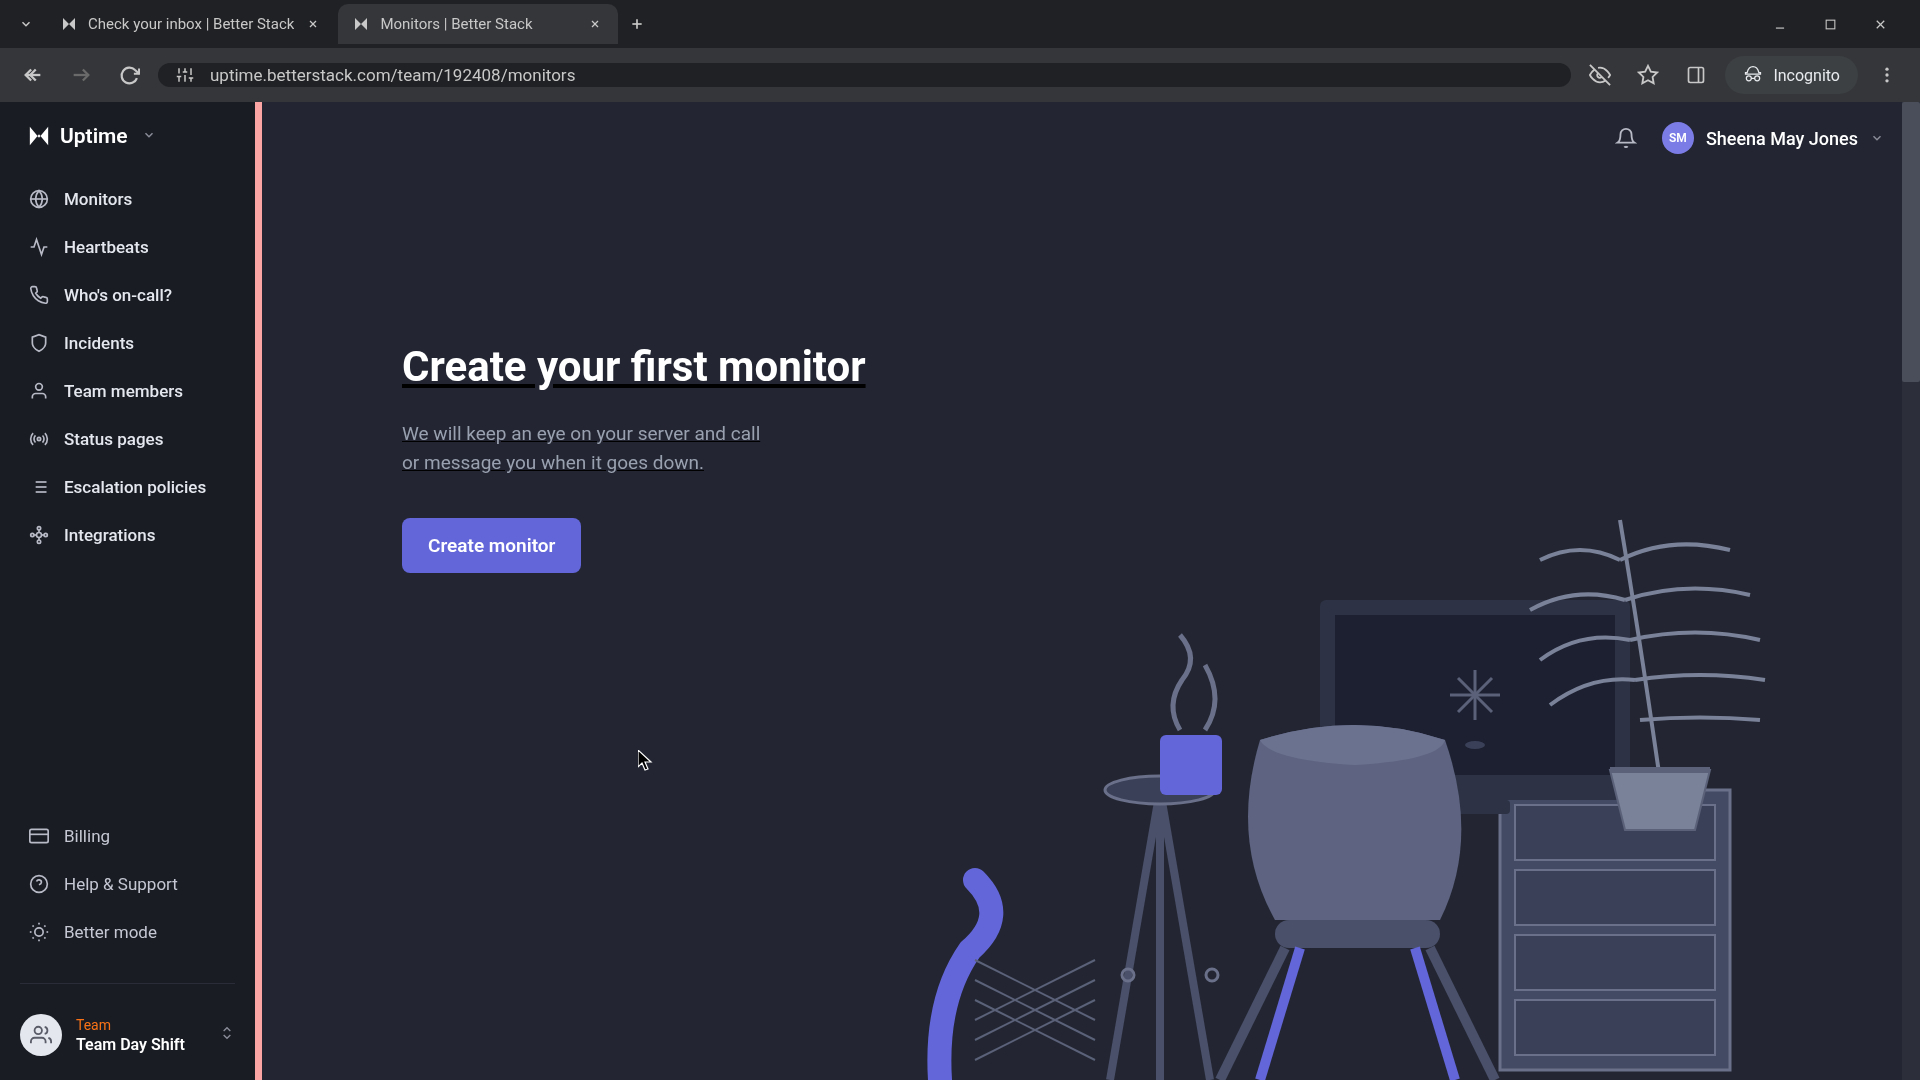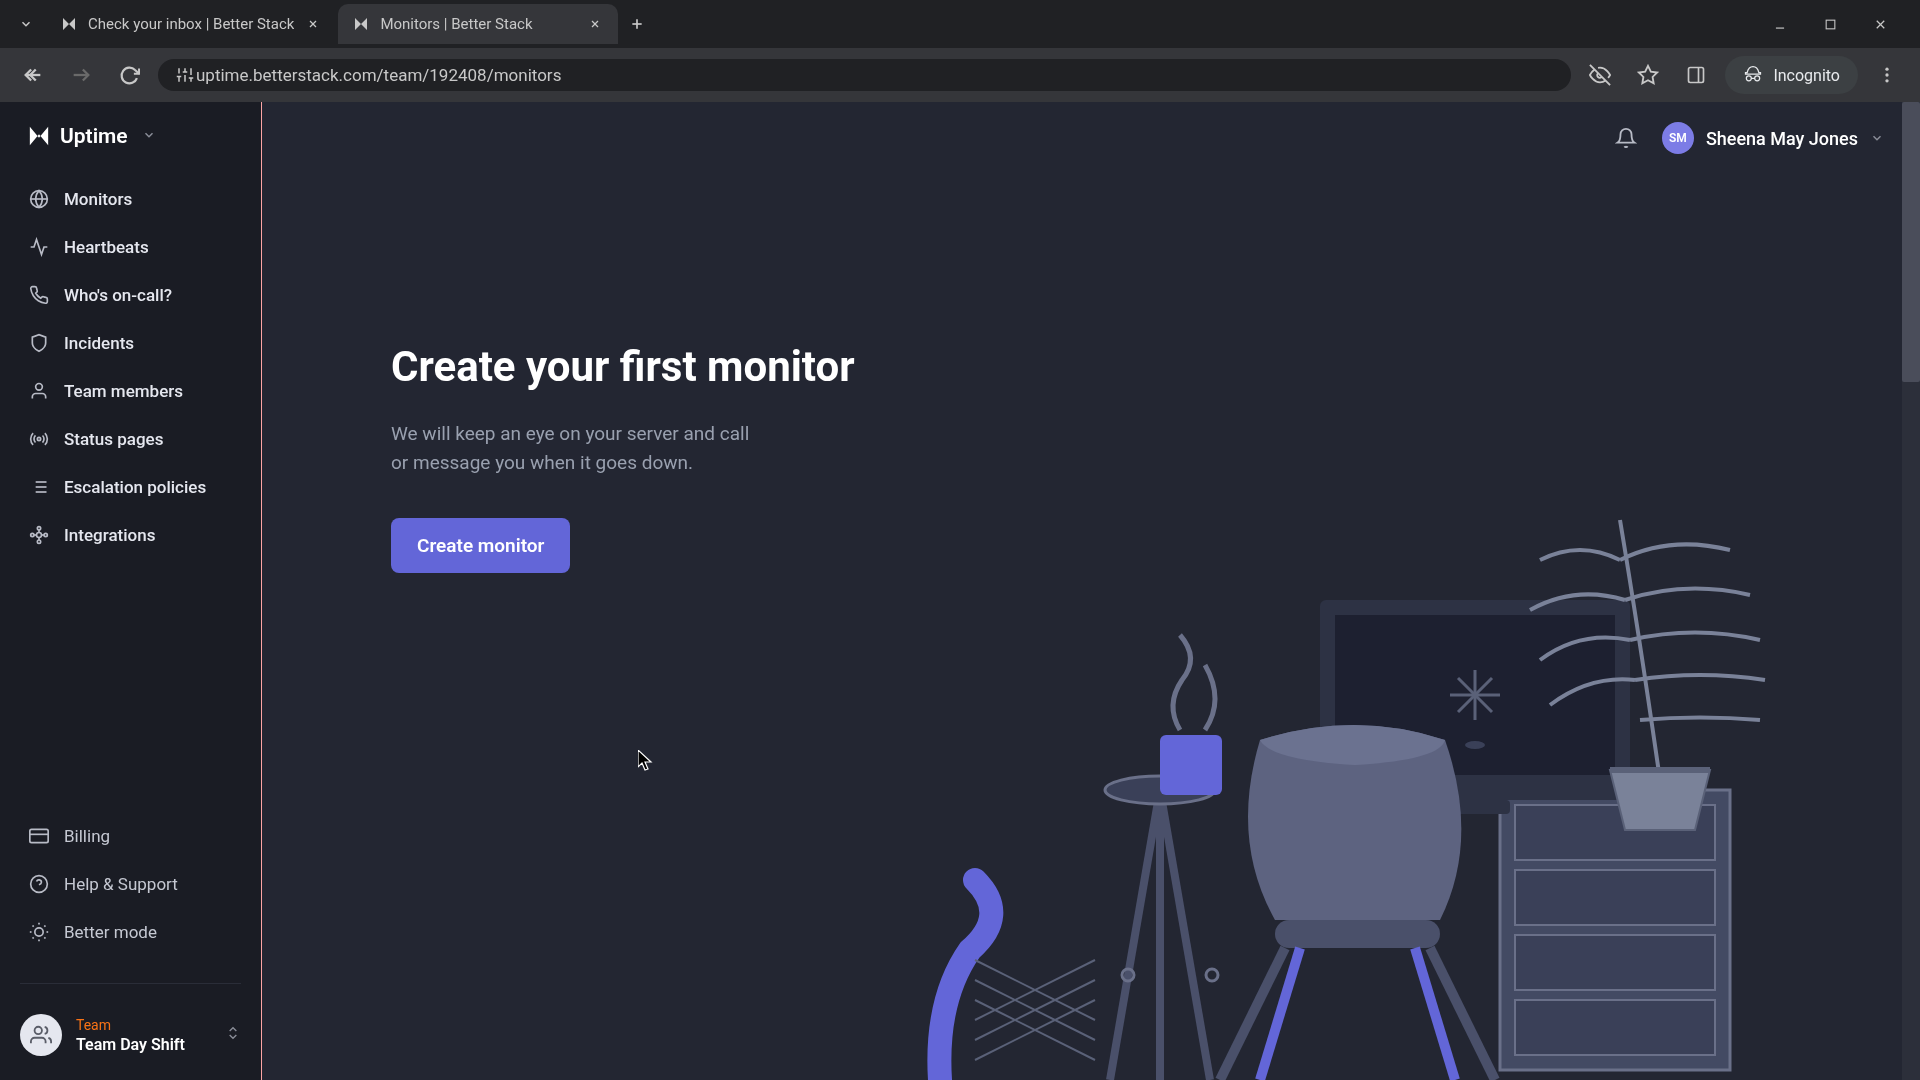--- a/index.html
+++ b/index.html
@@ -15,30 +15,30 @@
 .tab .favicon { width: 18px; height: 18px; display: flex; align-items: center; justify-content: center; }
 .tab .title { flex: 1; white-space: nowrap; overflow: hidden; text-overflow: ellipsis; }
 .tab .close { width: 18px; height: 18px; display: flex; align-items: center; justify-content: center; }
 .new-tab { width: 34px; height: 34px; display: flex; align-items: center; justify-content: center; color: #c8c8c8; cursor: pointer; }
 .window-controls { margin-left: auto; display: flex; gap: 22px; padding-right: 18px; }
 .window-controls span { width: 28px; height: 28px; display: flex; align-items: center; justify-content: center; color: #c8c8c8; cursor: pointer; }
 
 .address-bar { height: 54px; background: #35363a; display: flex; align-items: center; padding: 0 14px; gap: 10px; }
 .nav-btn { width: 38px; height: 38px; display: flex; align-items: center; justify-content: center; color: #c8c8c8; cursor: pointer; border-radius: 50%; }
 .nav-btn.disabled { color: #6a6a6a; }
-.url-box { flex: 1; height: 32px; background: #202124; border-radius: 20px; display: flex; align-items: center; padding: 0 16px; color: #c8c8c8; font-size: 17px; }
+.url-box { flex: 1; height: 24px; background: #202124; border-radius: 20px; display: flex; align-items: center; padding: 0 16px; gap: 14px; color: #c8c8c8; font-size: 17px; }
 .url-box .site-info { width: 22px; height: 22px; display: flex; align-items: center; justify-content: center; }
 .right-controls { display: flex; align-items: center; gap: 10px; }
 .icon-btn { width: 38px; height: 38px; display: flex; align-items: center; justify-content: center; color: #c8c8c8; cursor: pointer; border-radius: 50%; }
 .incognito-badge { background: #3c4043; border-radius: 20px; height: 38px; display: flex; align-items: center; padding: 0 18px; gap: 10px; color: #e8eaed; font-size: 16px; }
 
 
 .app { display: flex; height: 978px; background: #21242e; position: relative; }
 
-.sidebar { width: 262px; background: #1a1c24; display: flex; flex-direction: column; padding: 22px 0 0 0; border-right: 1px solid #fca5a5; }
+.sidebar { width: 262px; background: #1a1c24; display: flex; flex-direction: column; padding: 22px 0 0 0; border-right: 7px solid #fca5a5; }
 .brand { display: flex; align-items: center; gap: 10px; padding: 0 28px 28px 28px; color: #fff; cursor: pointer; }
 .brand-logo { width: 22px; height: 22px; display: flex; align-items: center; justify-content: center; }
 .brand-name { font-size: 21px; font-weight: 600; }
 .brand-chevron { margin-left: 4px; color: #8a8d98; }
 
 .nav { display: flex; flex-direction: column; gap: 2px; padding: 0 12px; }
 .nav-item { display: flex; align-items: center; gap: 14px; padding: 12px 16px; color: #e5e7ef; font-size: 17px; font-weight: 500; border-radius: 8px; cursor: pointer; }
 .nav-item .nav-icon { width: 22px; height: 22px; display: flex; align-items: center; justify-content: center; color: #b8bbc6; }
 
 .sidebar-spacer { flex: 1; }
@@ -55,21 +55,21 @@
 .team-chevrons { color: #8a8d98; }
 
 .main { flex: 1; position: relative; background: #232632; }
 
 .topbar { height: 72px; display: flex; align-items: center; justify-content: flex-end; padding: 0 36px; gap: 24px; }
 .bell { width: 24px; height: 24px; display: flex; align-items: center; justify-content: center; color: #b8bbc6; cursor: pointer; }
 .user { display: flex; align-items: center; gap: 12px; color: #fff; font-size: 18px; font-weight: 500; cursor: pointer; }
 .user-avatar { width: 32px; height: 32px; border-radius: 50%; background: #7c7ce6; display: flex; align-items: center; justify-content: center; font-size: 12px; color: #fff; font-weight: 600; }
 .user-chevron { color: #8a8d98; }
 
-.hero { position: absolute; left: 129px; top: 240px; }
+.hero { position: absolute; left: 140px; top: 240px; text-decoration: underline; }
 .hero-title { font-size: 42px; font-weight: 700; color: #fff; margin-bottom: 28px; }
 .hero-sub { font-size: 19px; color: #99a0af; line-height: 1.55; max-width: 370px; margin-bottom: 40px; }
 .cta { background: #6366d8; color: #fff; font-size: 19px; font-weight: 600; padding: 16px 26px; border: none; border-radius: 8px; cursor: pointer; }
 
 .illustration { position: absolute; right: 60px; bottom: 0; width: 980px; height: 720px; pointer-events: none; }
 
 .scrollbar { position: absolute; right: 0; top: 0; width: 18px; height: 100%; background: #2c2f3a; }
 .scrollbar-thumb { position: absolute; top: 0; width: 100%; height: 280px; background: #4a4d5a; border-radius: 2px; }
 
 .cursor { position: absolute; left: 376px; top: 648px; width: 16px; height: 22px; pointer-events: none; z-index: 100; }

